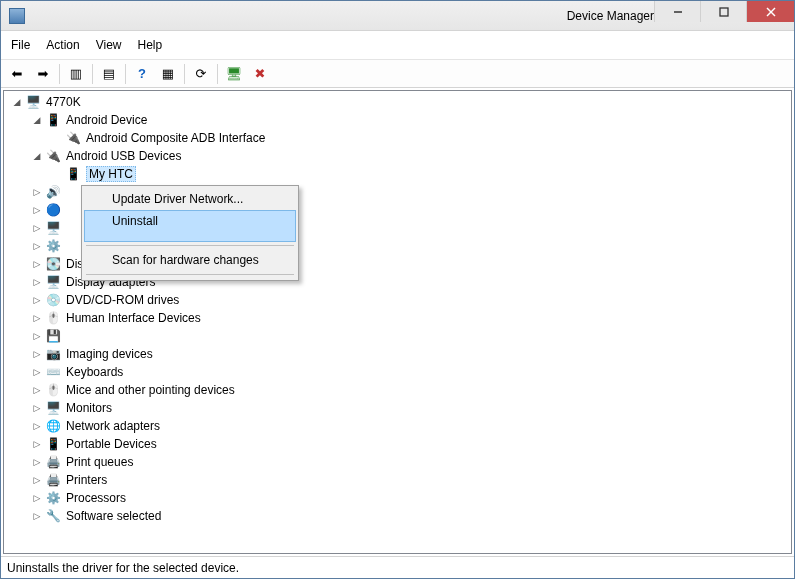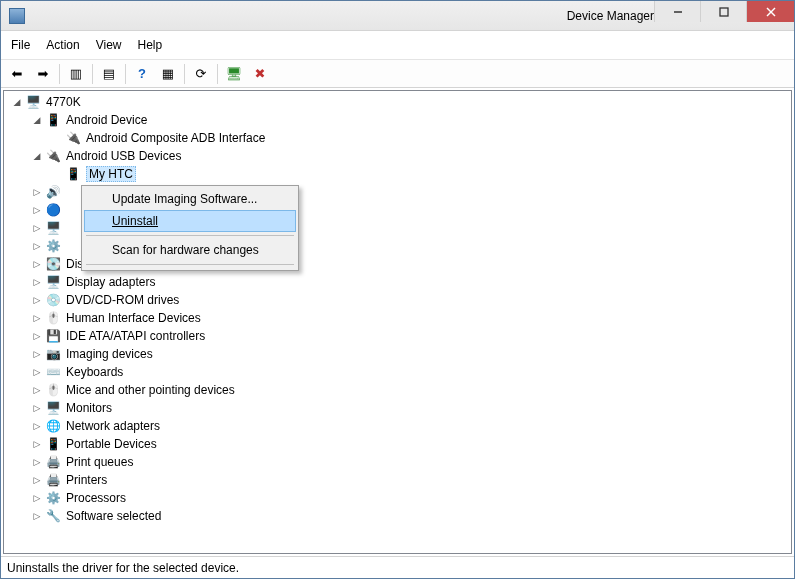--- a/index.html
+++ b/index.html
@@ -120,21 +120,21 @@
     background: #f0f0f0;
     border: 1px solid #a0a0a0;
     box-shadow: 3px 3px 4px rgba(0,0,0,.25);
     z-index: 50;
     padding: 2px;
   }
   .ctx-item {
     padding: 4px 10px 4px 28px;
     font-size: 12px;
   }
-  .ctx-item.hover { background: #bde0ff; border:1px solid #7cb8e8; padding:3px 9px 3px 27px;text-decoration:underline;}
+  .ctx-item.hover { background: #bde0ff; border:1px solid #7cb8e8; padding:3px 9px 13px 27px;}
   .ctx-item.bold { font-weight: bold; }
   .ctx-sep { height:1px; background:#c0c0c0; margin:3px 2px;}
   
   .tree::-webkit-scrollbar { width: 17px; background:#f0f0f0;}
   .tree::-webkit-scrollbar-thumb { background:#c2c2c2; border:1px solid #a0a0a0;}
   .tree::-webkit-scrollbar-button { height:17px; background:#f0f0f0; border:1px solid #c0c0c0;}
   
   .statusbar {
     height: 22px;
     border-top: 1px solid #d4d4d4;
@@ -280,21 +280,20 @@
           <span class="label">DVD/CD-ROM drives</span>
         </div>
         <div class="node" style="padding-left: 22px;">
           <span class="exp">▷</span>
           <span class="ticon">🖱️</span>
           <span class="label">Human Interface Devices</span>
         </div>
         <div class="node" style="padding-left: 22px;">
           <span class="exp">▷</span>
           <span class="ticon">💾</span>
-          <span class="label">IDE ATA/ATAPI controllers</span>
         </div>
         <div class="node" style="padding-left: 22px;">
           <span class="exp">▷</span>
           <span class="ticon">📷</span>
           <span class="label">Imaging devices</span>
         </div>
         <div class="node" style="padding-left: 22px;">
           <span class="exp">▷</span>
           <span class="ticon">⌨️</span>
           <span class="label">Keyboards</span>
@@ -337,21 +336,21 @@
         <div class="node" style="padding-left: 22px;">
           <span class="exp">▷</span>
           <span class="ticon">🔧</span>
           <span class="label">Software selected</span>
         </div>
       </div>
 
   </div>
 
   <div class="ctx-menu">
-    <div class="ctx-item">Update Imaging Software...</div>
+    <div class="ctx-item">Update Driver Network...</div>
     <div class="ctx-item hover">Uninstall</div>
     <div class="ctx-sep"></div>
     <div class="ctx-item">Scan for hardware changes</div>
     <div class="ctx-sep"></div>
   </div>
 </div>
 
 <div class="statusbar">
   <span>Uninstalls the driver for the selected device.</span>
 </div>

